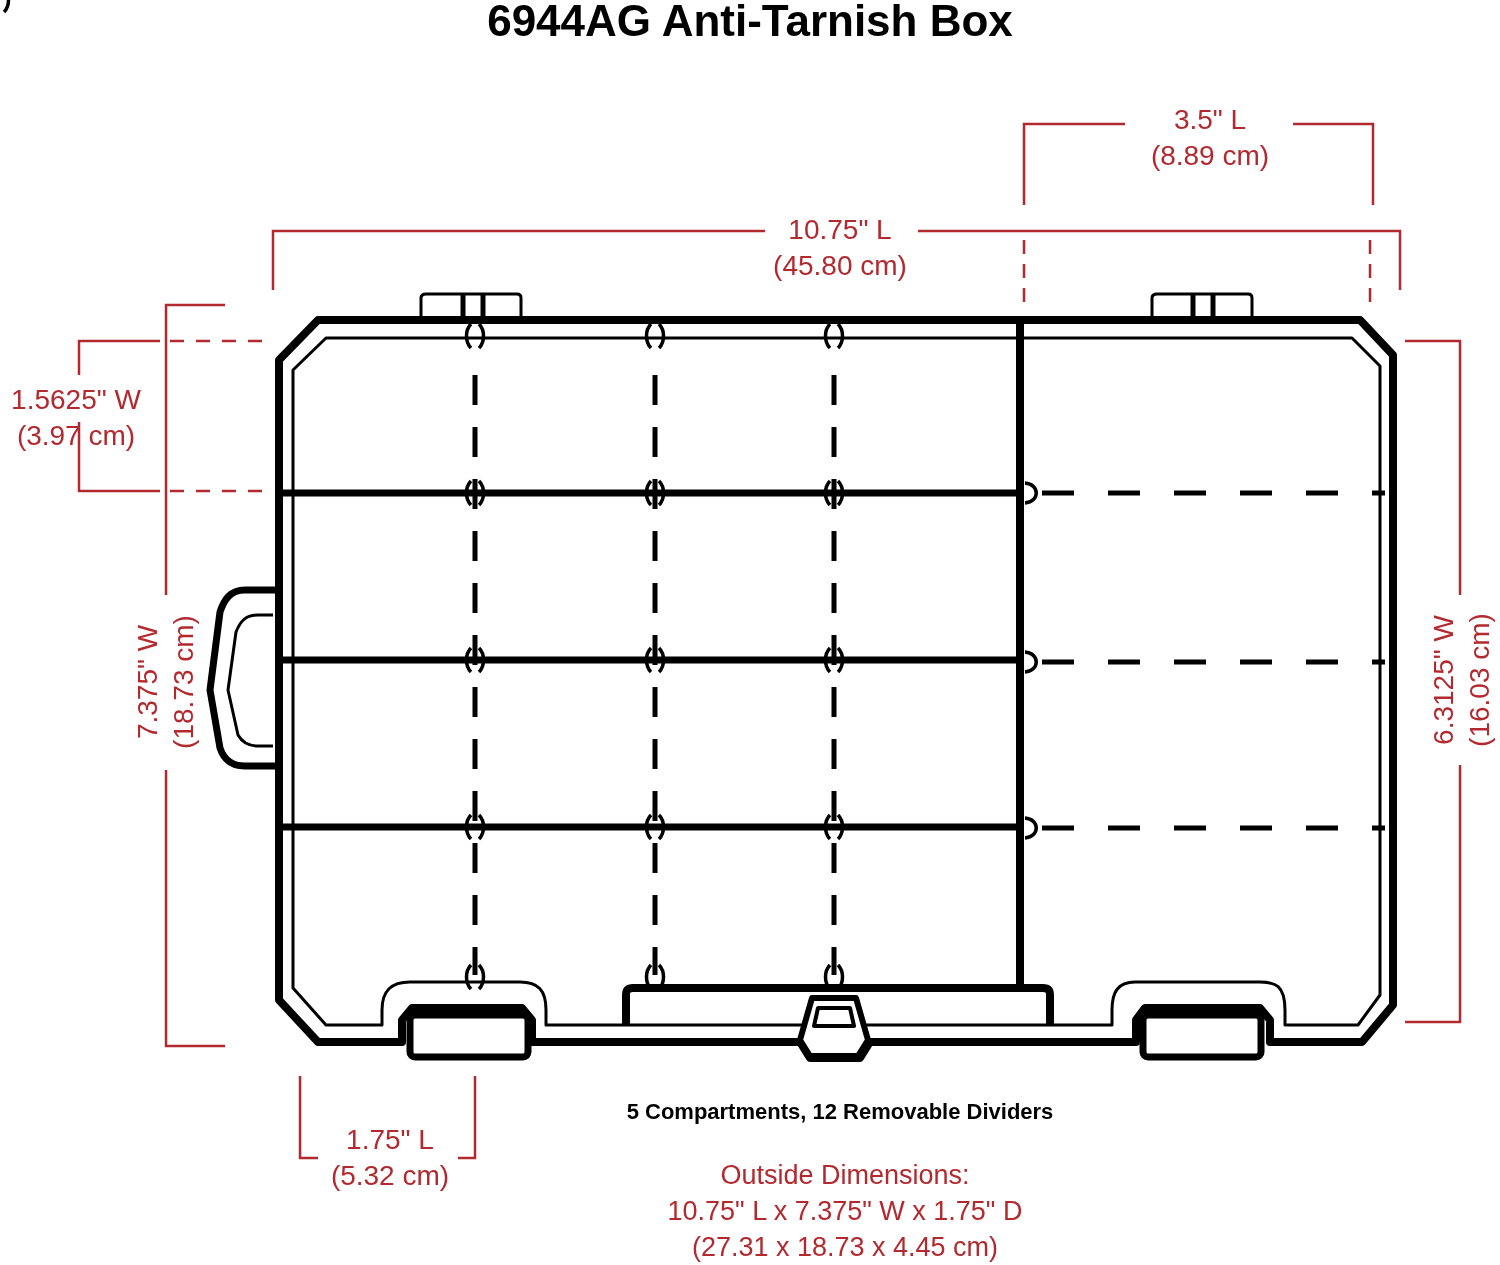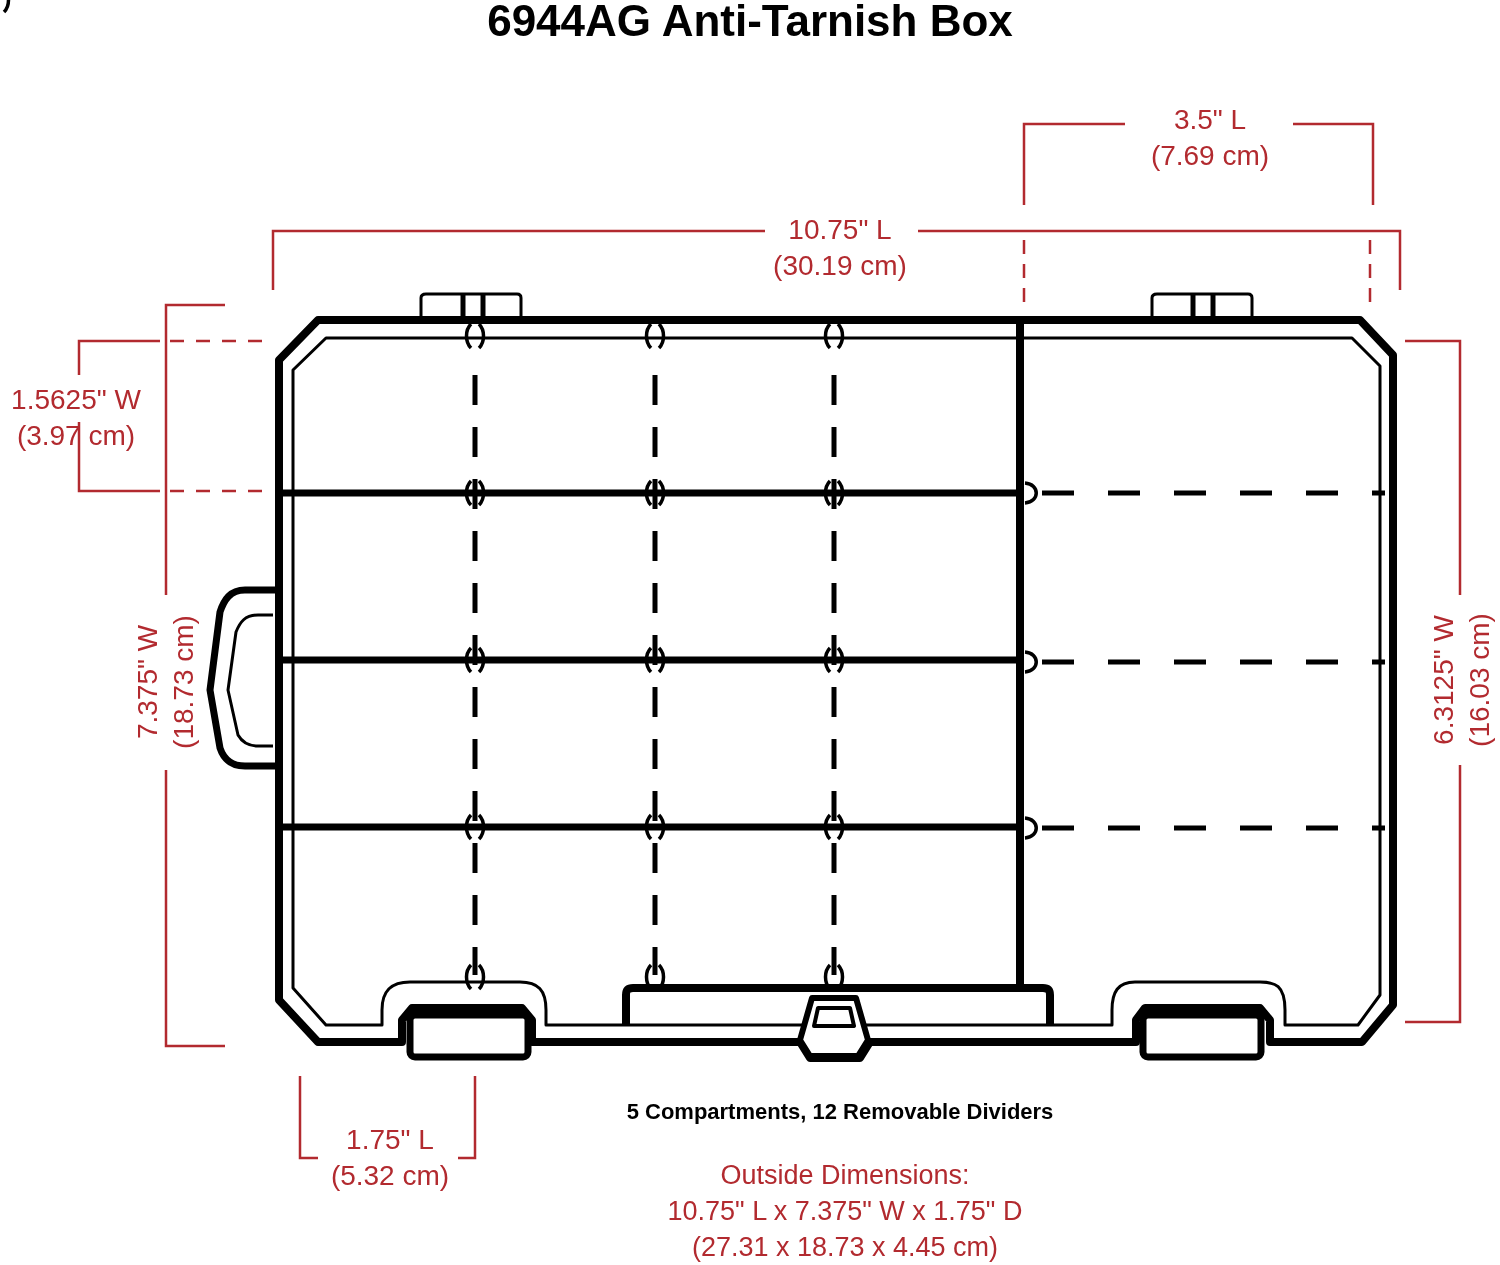--- a/index.html
+++ b/index.html
@@ -107,25 +107,25 @@
     <use href="#slot" x="655" y="977"></use>
     <use href="#slot" x="834" y="977"></use>
     <path d="M1025,483 C1040,484 1040,502 1025,503"></path>
     <path d="M1025,652 C1040,653 1040,671 1025,672"></path>
     <path d="M1025,818 C1040,819 1040,837 1025,838"></path>
   </g>
 </svg>
 
 <div class="lbl" style="left:1110px; top:102px; width:200px;">
   <div>3.5" L</div>
-  <div>(7.69 cm)</div>
+  <div>(8.89 cm)</div>
 </div>
 <div class="lbl" style="left:740px; top:212px; width:200px;">
   <div>10.75" L</div>
-  <div>(30.19 cm)</div>
+  <div>(45.80 cm)</div>
 </div>
 <div class="lbl" style="left:-6px; top:382px; width:164px;">
   <div>1.5625" W</div>
   <div>(3.97 cm)</div>
 </div>
 <div class="vlbl" style="left:66px; top:646px; width:200px; height:72px;">
   <div>7.375" W</div>
   <div>(18.73 cm)</div>
 </div>
 <div class="vlbl" style="left:1362px; top:644px; width:200px; height:72px;">

